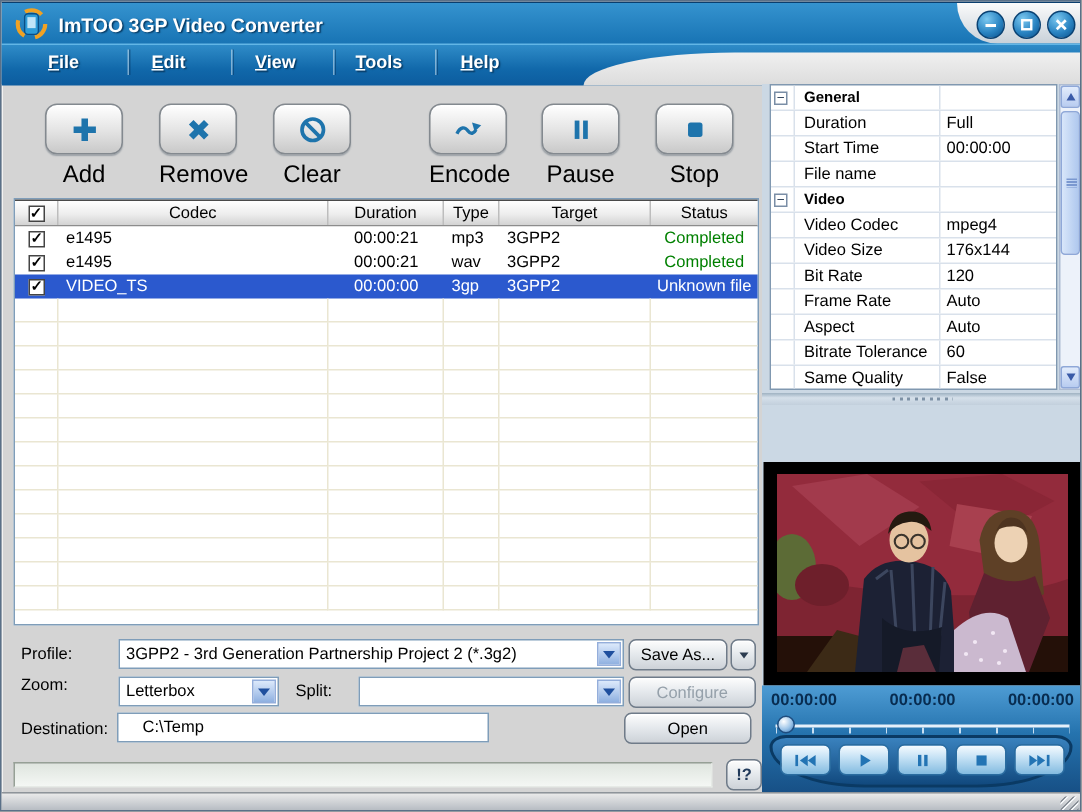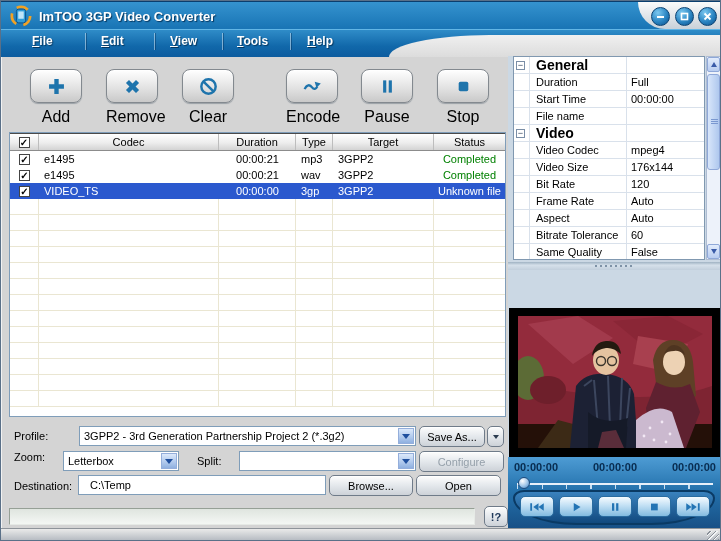--- a/index.html
+++ b/index.html
@@ -64,35 +64,35 @@
   .combo-btn { position:absolute; right:1px; top:1px; bottom:1px; width:16px;
     background:linear-gradient(180deg,#DCE9FB,#AFC8EC 60%,#8FB0E0); border:1px solid #94AEDB;
     display:flex; align-items:center; justify-content:center; }
   .combo-btn:after { content:""; width:0; height:0; border:4px solid transparent; border-top:5px solid #1F4F9E; margin-top:4px; }
   .btn { position:absolute; height:21px; border-radius:5px; font-size:11px;
     background:linear-gradient(180deg,#FDFDFD,#E4E8EC 50%,#CDD2D8);
     border:1px solid #6F7B89; box-shadow:inset 0 1px 0 #fff;
     display:flex; align-items:center; justify-content:center; }
   .btn.disabled { color:#95A0AA; }
   .text-input { position:absolute; height:20px; background:#fff; border:1px solid #7F9DB9;
-    font-family:"Liberation Sans",sans-serif; font-size:11px; padding-left:11px; }
+    font-family:"Liberation Sans",sans-serif; font-size:11px; padding-left:16px; }
   .statusbar-bar { position:absolute; left:8px; top:507px; width:466px; height:17px;
     background:linear-gradient(180deg,#DFE5DF,#F4F7F4); border:1px solid;
     border-color:#96A096 #E6EAE6 #E6EAE6 #96A096; }
   
   .right-panel { position:absolute; left:507px; top:55px; width:214px; height:472px; background:#CBD8E4; }
   .props-box { position:absolute; left:5px; top:0; width:192px; height:204px; overflow:hidden;
     background:#fff; border:1px solid #8098B0; }
   .prop-row { display:flex; height:17px; border-bottom:1px solid #D9E1EB; align-items:center; }
   .prop-gutter { width:16px; height:100%; border-right:1px solid #D9E1EB; position:relative; }
   .minus-box { position:absolute; left:2px; top:4px; width:9px; height:9px; border:1px solid #7A8EA6;
     background:#fff; font-size:9px; line-height:7px; text-align:center; color:#30425A; }
   .prop-label { width:96px; padding-left:6px; overflow:hidden; white-space:nowrap; }
   .prop-value { flex:1; border-left:1px solid #D9E1EB; padding-left:4px; height:100%; display:flex; align-items:center; overflow:hidden; white-space:nowrap; }
-  .prop-row.section .prop-label { font-weight:bold; font-size:14px; }
+  .prop-row.section .prop-label { font-weight:bold; font-size:10px; }
   .props-scroll { position:absolute; left:198px; top:0; width:15px; height:204px; background:#EDF2FA; border:1px solid #AEBCD2; }
   .scroll-btn { position:absolute; left:0; width:13px; height:15px;
     background:linear-gradient(180deg,#E2ECFC,#B8CCF0); border:1px solid #8FA8D8; border-radius:2px;
     display:flex; align-items:center; justify-content:center; }
   .scroll-thumb { position:absolute; left:0; top:17px; width:13px; height:96px;
     background:linear-gradient(90deg,#D8E6FA,#AFC8EE); border:1px solid #8FA8D8; border-radius:3px; }
   .thumb-grip { position:absolute; left:3px; top:44px; width:7px; height:6px;
     background:repeating-linear-gradient(180deg,#7A98D0 0 1px,transparent 1px 2px); }
   .chev { width:0; height:0; border:3px solid transparent; }
   .chev.up { border-bottom:5px solid #3A5BA8; margin-top:-3px; }
@@ -366,33 +366,32 @@
   <div class="combo" style="left:78px; top:425px; width:337px">
     <div class="combo-text">3GPP2 - 3rd Generation Partnership Project 2  (*.3g2)</div>
     <div class="combo-btn"></div>
   </div>
   <div class="btn" style="left:418px; top:425px; width:66px">Save As...</div>
   <div class="btn" style="left:486px; top:425px; width:17px">
     <span style="width:0;height:0;border:3.5px solid transparent;border-top:4.5px solid #2C3C50;margin-top:4px"></span>
   </div>
 
   <div class="form-label" style="left:13px; top:450px">Zoom:</div>
-  <div class="combo" style="left:62px; top:450px; width:116px">
+  <div class="combo" style="left:78px; top:450px; width:107px">
     <div class="combo-text">Letterbox</div>
     <div class="combo-btn"></div>
   </div>
   <div class="form-label" style="left:196px; top:454px">Split:</div>
   <div class="combo" style="left:238px; top:450px; width:177px">
     <div class="combo-btn"></div>
   </div>
   <div class="btn disabled" style="left:418px; top:450px; width:85px">Configure</div>
 
   <div class="form-label" style="left:13px; top:479px">Destination:</div>
   <input class="text-input" style="left: 77px; top: 474px; width: 248px;" value="C:\Temp">
-  <div class="btn" style="left:328px; top:474px; width:84px">Browse...</div>
   <div class="btn" style="left:415px; top:474px; width:85px">Open</div>
 
   <div class="statusbar-bar"></div>
   <div class="btn" style="left:483px; top:505px; width:24px; color:#20395A; font-weight:bold">!?</div>
 
   <div class="right-panel">
 
     <div class="props-box">
       <div class="prop-row section">
         <div class="prop-gutter">

